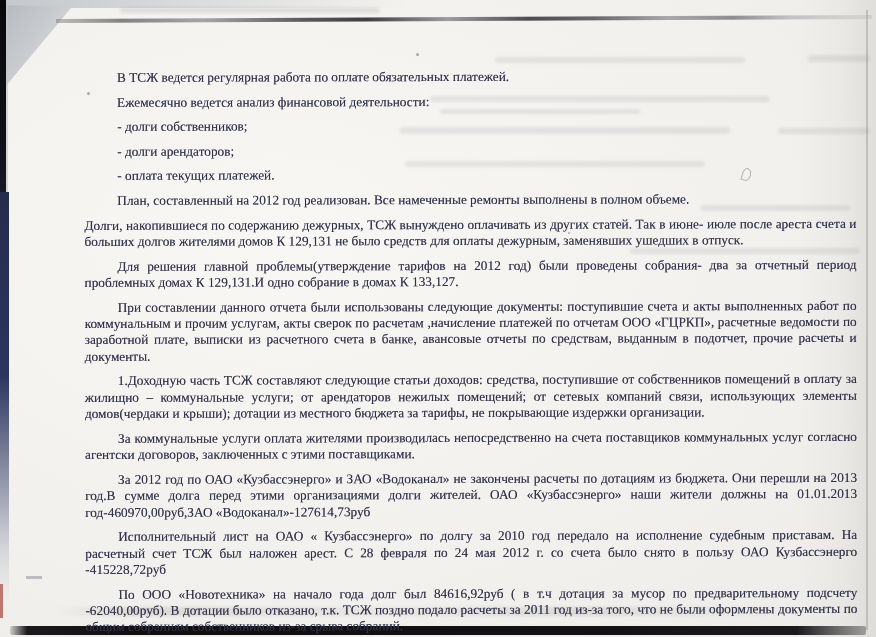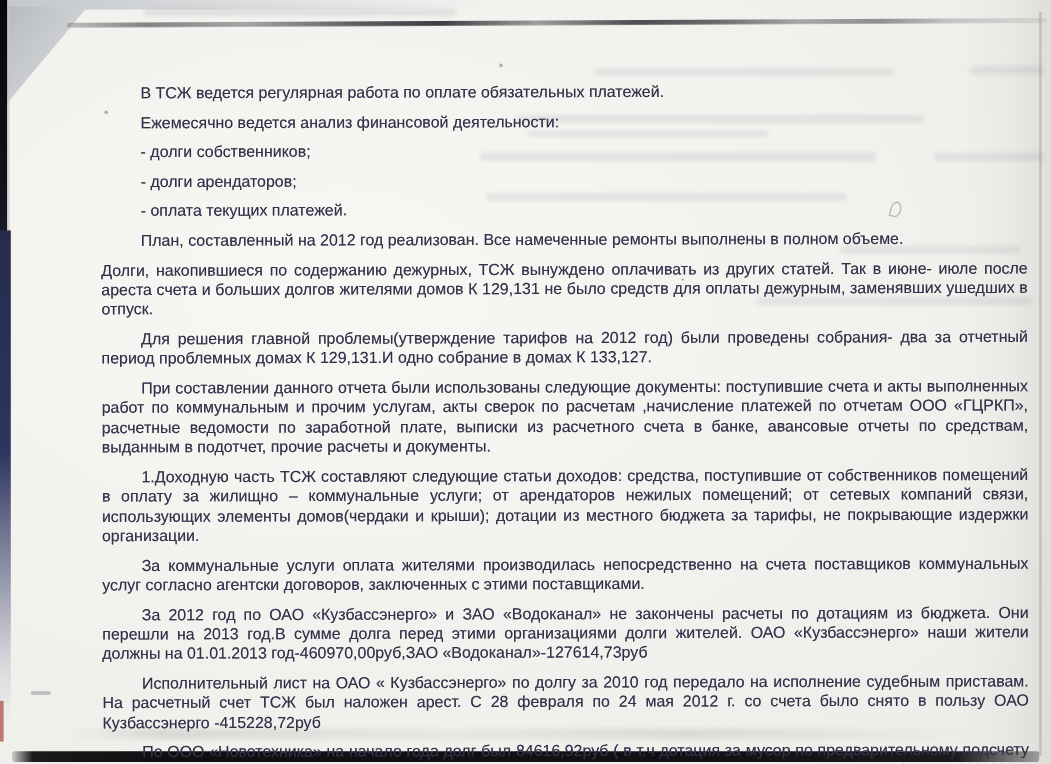--- a/index.html
+++ b/index.html
@@ -2,21 +2,21 @@
 <html><head>
 <meta charset="utf-8">
 <style>
   html,body{margin:0;padding:0;background:#e9e8e5;}
   .page{
     position:relative;
     width:876px;height:637px;
     overflow:hidden;
     background:
       radial-gradient(ellipse at 32% 38%, #f8f7f4 0%, #f3f1ee 55%, #edecE9 100%);
-    font-family:Liberation Sans, sans-serif;
+    font-family:Liberation Serif, serif;
   }
   
   .art{position:absolute;}
   .top-strip{left:0;top:0;width:470px;height:8px;
     background:linear-gradient(90deg,#c4c7cb 0%,#d6d8da 35%,rgba(245,244,241,0) 88%);}
   .corner-wedge{left:0;top:0;width:80px;height:98px;
     background:linear-gradient(125deg,#b3b7bc 0%,#cfd1d4 55%,#dddee0 100%);
     clip-path:polygon(0 5%,90% 7%,0 95%);}
   .edge-black{left:0;top:0;width:6px;height:208px;
     background:linear-gradient(180deg,#08080b 0%,#101119 70%,#1a1c28 100%);}

